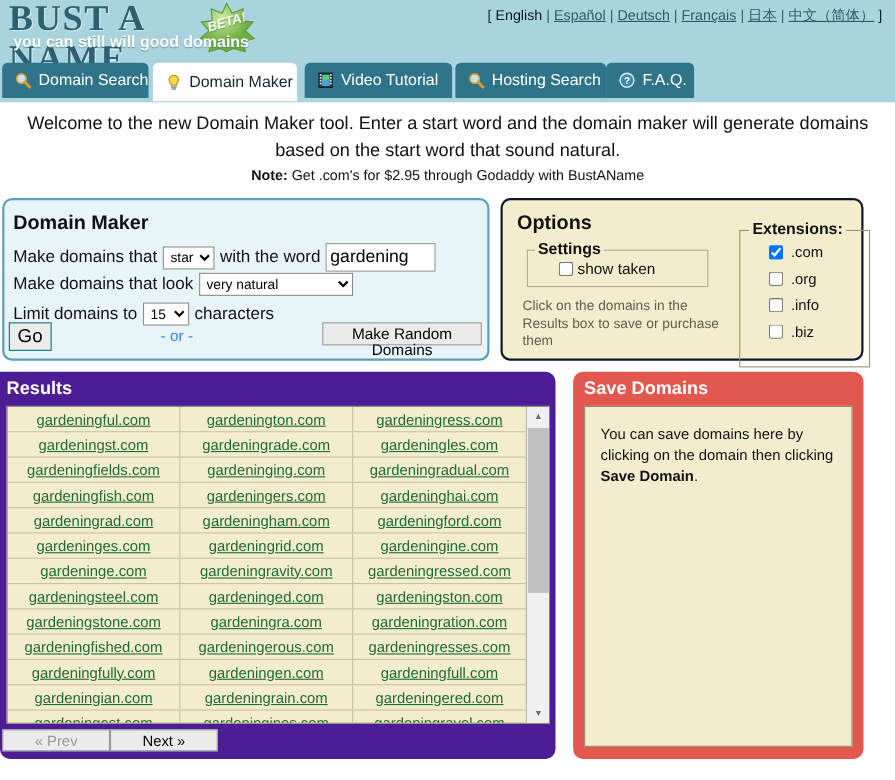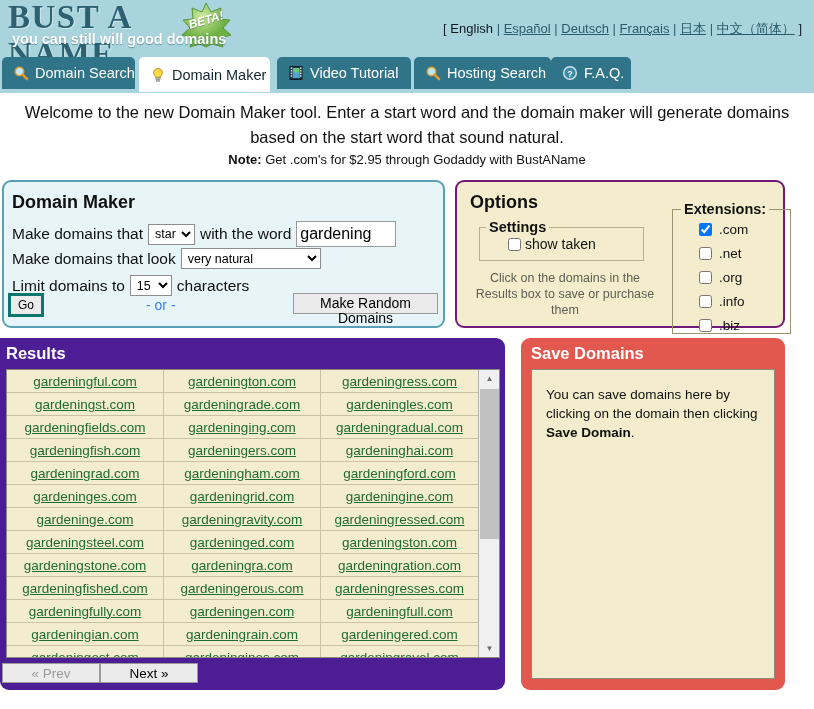--- a/index.html
+++ b/index.html
@@ -32,21 +32,21 @@
   .beta-star {
     position: absolute; left: 172px; top: 1px; width: 60px; height: 48px;
   }
   .beta-text {
     position: absolute; left: 172px; top: 13px; width: 60px;
     text-align: center; font-size: 12px; font-weight: bold; font-style: italic;
     color: #ffffff; transform: rotate(-16deg);
     text-shadow: 0 1px 1px rgba(60,110,60,0.6);
   }
   .langbar {
-    position: absolute; right: 12px; top: 20px;
+    position: absolute; right: 12px; top: 5px;
     font-size: 13px; color: #123;
   }
   .langbar .br { color: #2e5f6e; }
   .langbar a { color: #2a5c6b; text-decoration: underline; }
   .langbar .cur { color: #0c1a1f; text-decoration: none; font-weight: normal; }
 
   
   .tabs { position: absolute; left: 0; top: 57px; height: 36px; }
   .tab {
     position: absolute; top: 0; height: 32px;
@@ -91,48 +91,48 @@
   }
   .sel-start { width: 47px; }
   .sel-look { width: 140px; }
   .sel-limit { width: 42px; }
   input[type=text].word {
     font-family: "Liberation Sans", sans-serif; font-size: 16px;
     width: 100px; height: 26px; padding: 1px 3px;
     border: 1px solid #9a9a9a; background: #fff; color: #000;
   }
   button.btn {
-    font-family: "Liberation Sans", sans-serif; font-size: 12px;
-    background: #ebebeb; border: 3px solid #0f766e; color: #000;
+    font-family: "Liberation Sans", sans-serif; font-size: 17px;
+    background: #ebebeb; border: 1px solid #0f766e; color: #000;
     padding: 2px 7px; cursor: pointer;
   }
   .go-btn { position: absolute; left: 8px; top: 293px; }
   .or-txt { position: absolute; left: 146px; top: 297px; font-size: 14px; color: #3b82f6; }
   .rand-btn {
     position: absolute; left: 293px; top: 293px; width: 145px; height: 21px;
     font-size: 14px; line-height: 15px; text-align: center; color: #000;
     background: #ebebeb; border: 1px solid #9a9a9a; cursor: pointer;
     font-family: "Liberation Sans", sans-serif; padding: 2px 0 0 0;
     overflow: visible; white-space: normal;
   }
 
   .panel-options {
     position: absolute; left: 455px; top: 180px; width: 330px; height: 148px;
-    background: #f4edcd; border: 2px solid #701a75; border-radius: 9px;
+    background: #f4edcd; border: 2px solid #0f172a; border-radius: 9px;
   }
   .opt-title { position: absolute; left: 13px; top: 10px; font-size: 18px; font-weight: bold; color: #111; }
   fieldset.settings {
     position: absolute; left: 22px; top: 37px; width: 165px; height: 42px;
     border: 1px solid #b5ad8d; margin: 0; padding: 0;
   }
   fieldset.settings legend { font-size: 14.5px; font-weight: bold; color: #111; margin-left: 6px; padding: 0 3px; }
   .chk-row { display: flex; align-items: center; gap: 4px; font-size: 14px; color: #111; padding-left: 28px; margin-top: 1px; }
   .hint {
     position: absolute; left: 18px; top: 88px; width: 180px;
-    font-size: 12.5px; color: #5e5e52; line-height: 16px; text-align: center;
+    font-size: 12.5px; color: #5e5e52; line-height: 16px;
   }
   fieldset.exts {
     position: absolute; left: 203px; top: 7px; width: 119px; height: 133px;
     border: 1px solid #9c9470; margin: 12px; padding: 0;
   }
   fieldset.exts legend { font-size: 14.5px; font-weight: bold; color: #111; margin-left: 8px; padding: 0 3px; }
   .ext-row { display: flex; align-items: center; gap: 7px; font-size: 13.5px; color: #111;
              padding-left: 26px; height: 24px; }
   input[type=checkbox] { margin: 0; width: 13px; height: 13px; }
 
@@ -341,24 +341,20 @@
     <div class="hint">Click on the domains in the Results box to save or purchase them</div>
 
     <fieldset class="exts">
       <legend>Extensions:</legend>
       <label class="ext-row">
         <input type="checkbox" checked="" style="">
         <span>.com</span>
       </label>
       <label class="ext-row">
         <input type="checkbox" style="">
-        <span>.net</span>
-      </label>
-      <label class="ext-row">
-        <input type="checkbox" style="">
         <span>.org</span>
       </label>
       <label class="ext-row">
         <input type="checkbox" style="">
         <span>.info</span>
       </label>
       <label class="ext-row">
         <input type="checkbox" style="">
         <span>.biz</span>
       </label>

